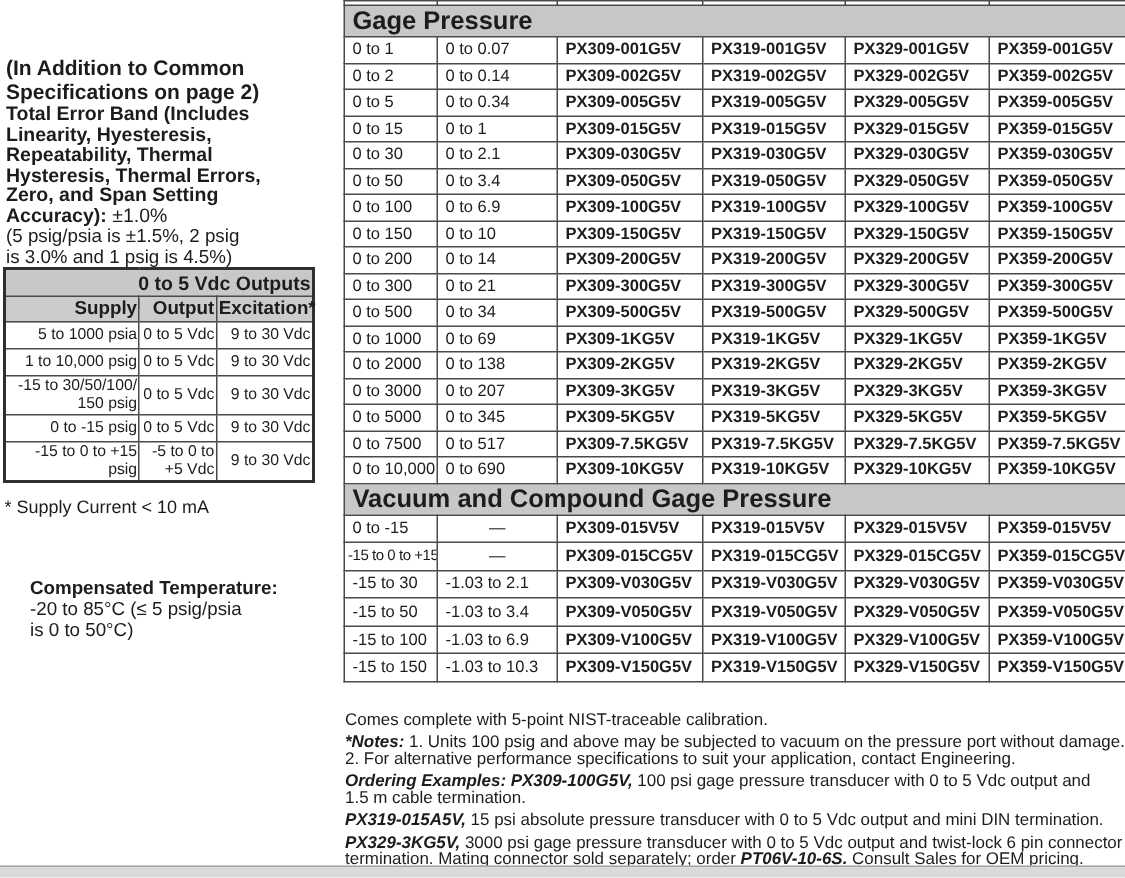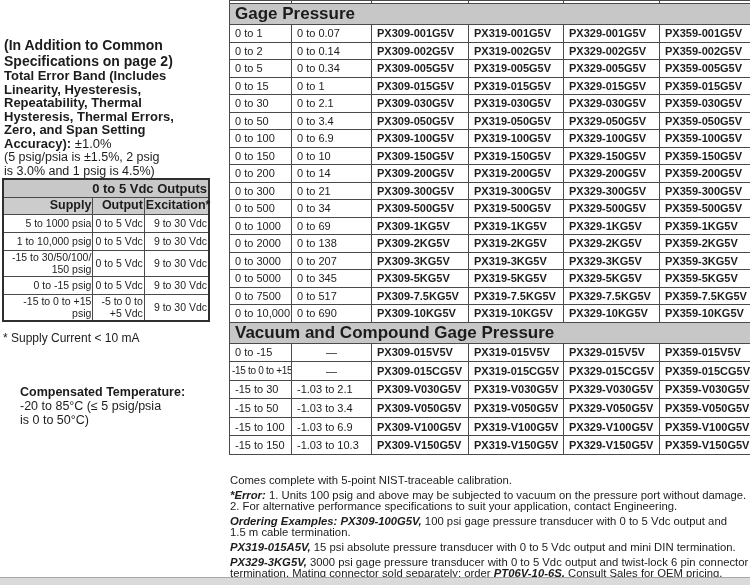--- a/index.html
+++ b/index.html
@@ -336,21 +336,21 @@
         <td class="model">PX359-V150G5V</td>
       </tr>
     </tbody>
 </table>
 
 <div id="notes" class="abs">
     <div class="note-para">
       <div class="note-line"><span>Comes complete with 5-point NIST-traceable calibration.</span></div>
     </div>
     <div class="note-para">
-      <div class="note-line"><span class="seg-bi">*Error:</span><span> 1. Units 100 psig and above may be subjected to vacuum on the pressure port without damage.</span></div>
+      <div class="note-line"><span class="seg-bi">*Notes:</span><span> 1. Units 100 psig and above may be subjected to vacuum on the pressure port without damage.</span></div>
       <div class="note-line"><span>2. For alternative performance specifications to suit your application, contact Engineering.</span></div>
     </div>
     <div class="note-para">
       <div class="note-line"><span class="seg-bi">Ordering Examples: PX309-100G5V,</span><span> 100 psi gage pressure transducer with 0 to 5 Vdc output and</span></div>
       <div class="note-line"><span>1.5 m cable termination.</span></div>
     </div>
     <div class="note-para">
       <div class="note-line"><span class="seg-bi">PX319-015A5V,</span><span> 15 psi absolute pressure transducer with 0 to 5 Vdc output and mini DIN termination.</span></div>
     </div>
     <div class="note-para">

